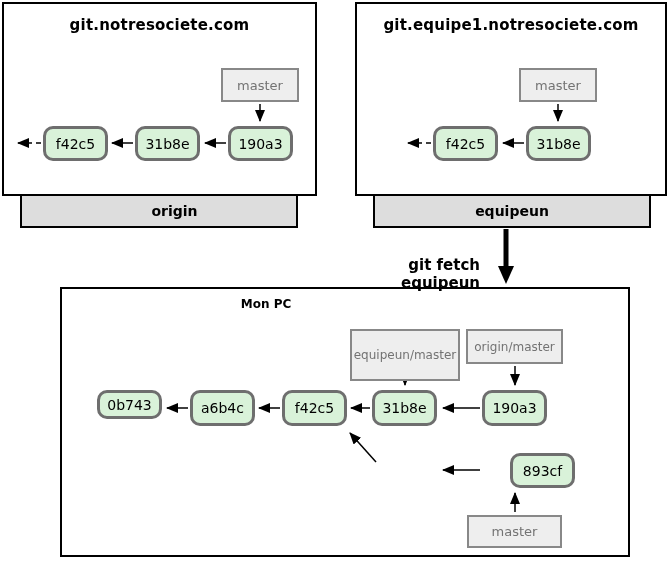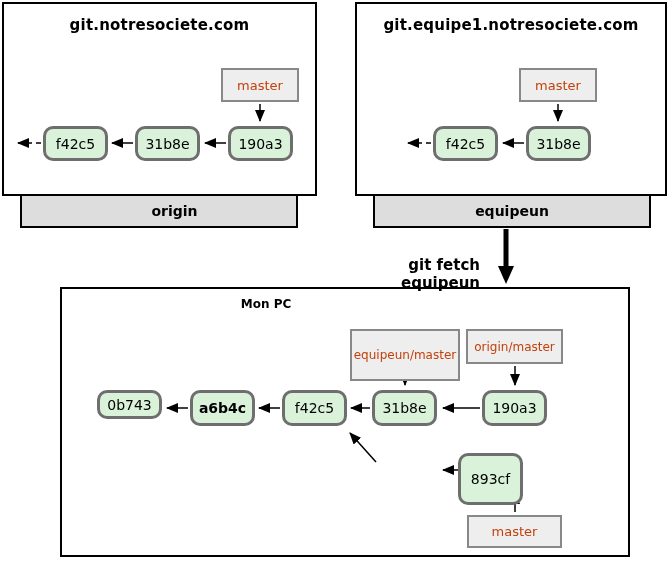--- a/index.html
+++ b/index.html
@@ -20,21 +20,21 @@
     position:absolute;background:#dddddd;border:2px solid #000;z-index:1;
     display:flex;align-items:center;justify-content:center;
     font-weight:bold;font-size:14px;
   }
   .commit{
     position:absolute;background:#d9f2d9;border:3px solid #6e6e6e;
     border-radius:10px;display:flex;align-items:center;justify-content:center;
     font-size:14px;z-index:4;
   }
   .ref-label{
-    position:absolute;background:#eeeeee;border:2px solid #888888;color:#c2410c;
+    position:absolute;background:#eeeeee;border:2px solid #888888;color:#737373;
     display:flex;align-items:center;justify-content:center;font-size:13px;z-index:4;
   }
   .fetch-label{
     position:absolute;left:325px;top:256px;width:155px;text-align:right;
     font-weight:bold;font-size:15px;z-index:4;
   }
   .local-title{
     position:absolute;left:196px;top:297px;width:140px;text-align:center;
     font-weight:bold;font-size:12px;z-index:4;
   }
@@ -69,26 +69,26 @@
   <div class="fetch-label">git fetch equipeun</div>
 
   <div class="repo-box" style="left:60px;top:287px;width:570px;height:270px;"></div>
   <div class="local-title">Mon PC</div>
 
   <div class="ref-label" style="left:350px;top:329px;width:110px;height:52px;font-size:12px;">equipeun/master</div>
   <div class="ref-label" style="left:466px;top:329px;width:97px;height:35px;font-size:12px;">origin/master</div>
   <div class="ref-label" style="left:467px;top:515px;width:95px;height:33px;">master</div>
 
   <div class="commit" style="left:97px;top:390px;width:65px;height:29px;">0b743</div>
-  <div class="commit" style="left:190px;top:390px;width:65px;height:36px;font-weight:bold;">a6b4c</div>
+  <div class="commit" style="left:190px;top:390px;width:65px;height:36px;">a6b4c</div>
   <div class="commit" style="left:282px;top:390px;width:65px;height:36px;">f42c5</div>
   <div class="commit" style="left:372px;top:390px;width:65px;height:36px;">31b8e</div>
   <div class="commit" style="left:482px;top:390px;width:65px;height:36px;">190a3</div>
 
-  <div class="commit" style="left:458px;top:453px;width:65px;height:52px;">893cf</div>
+  <div class="commit" style="left:510px;top:453px;width:65px;height:35px;">893cf</div>
 
   <svg class="arrows" width="672" height="563">
     <defs>
       <marker id="ah" markerUnits="userSpaceOnUse" markerWidth="13" markerHeight="10" refX="11" refY="5" orient="auto">
         <path d="M0,0 L12,5 L0,10 z" fill="#000"></path>
       </marker>
     </defs>
 
     <line x1="41" y1="143" x2="18" y2="143" stroke="#000" stroke-width="1.5" stroke-dasharray="5 4" marker-end="url(#ah)"></line>
     <line x1="133" y1="143" x2="112" y2="143" stroke="#000" stroke-width="1.5" marker-end="url(#ah)"></line>

